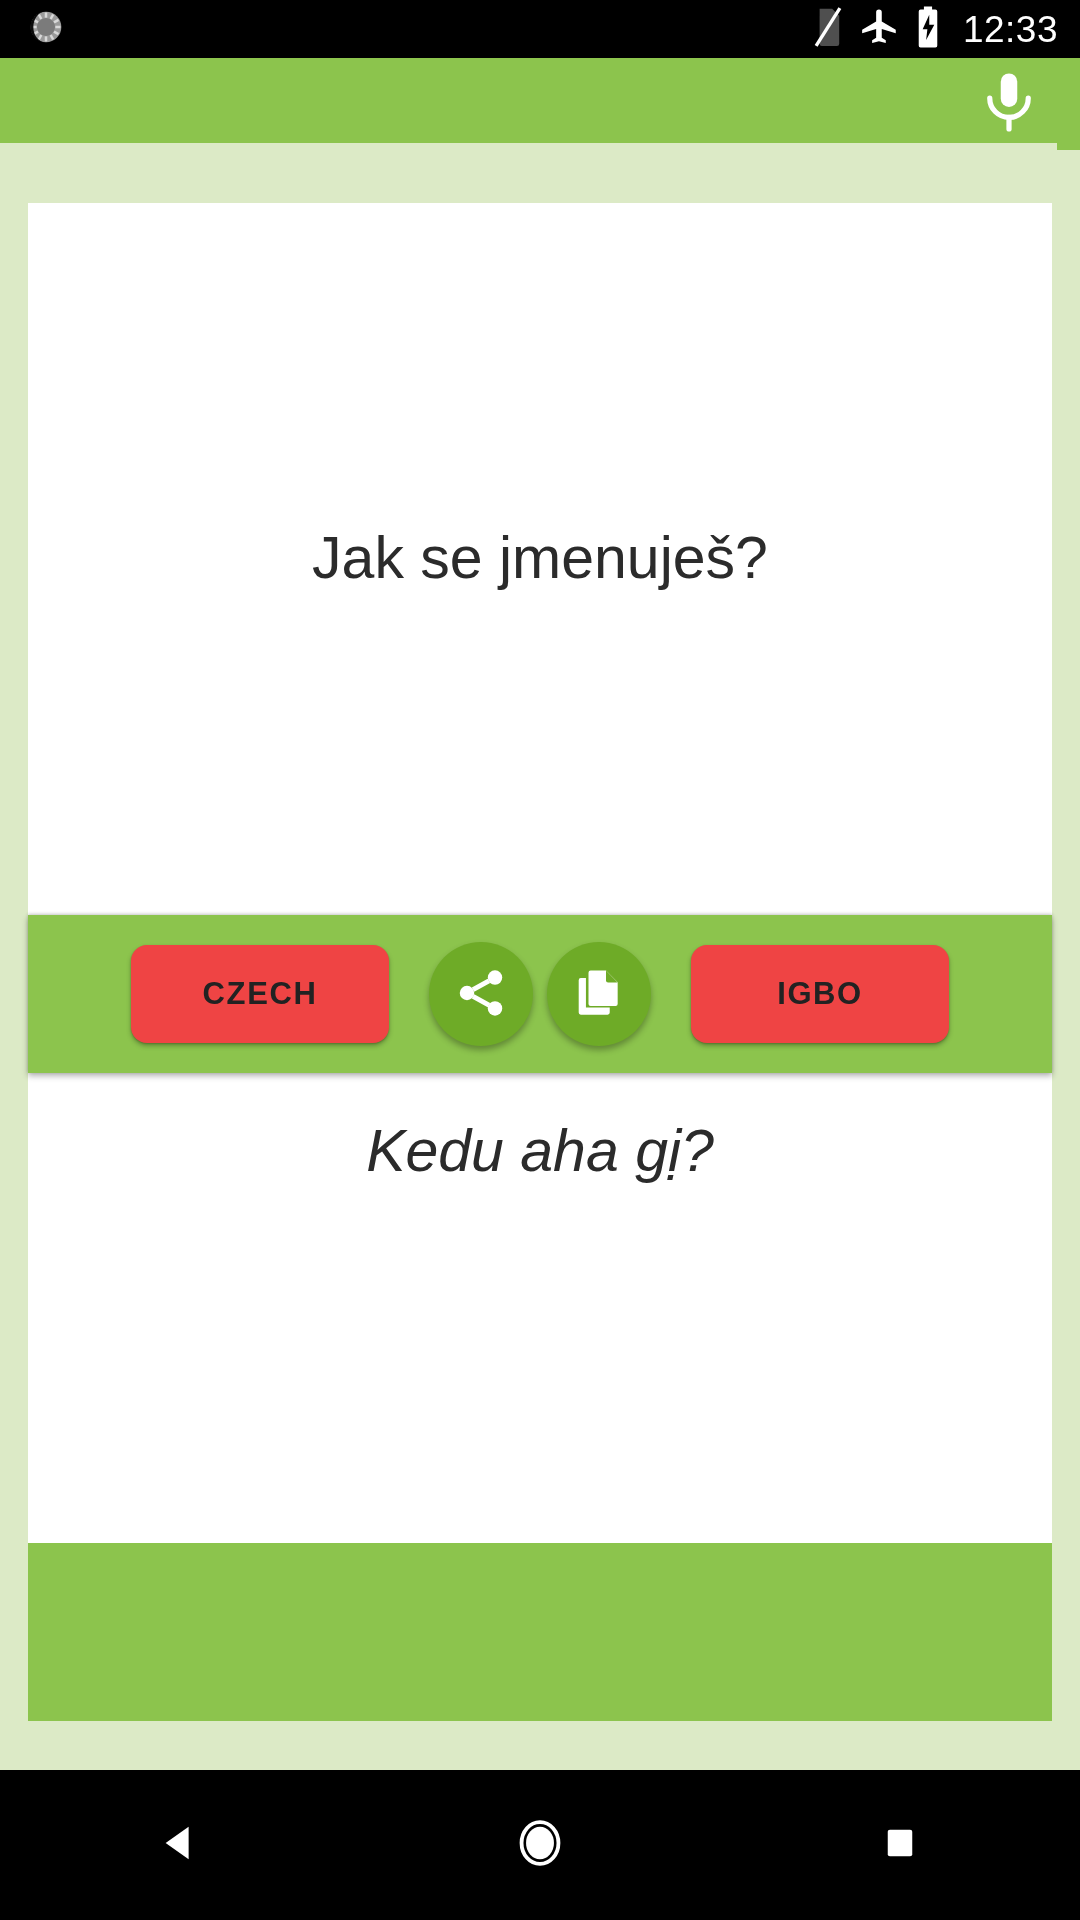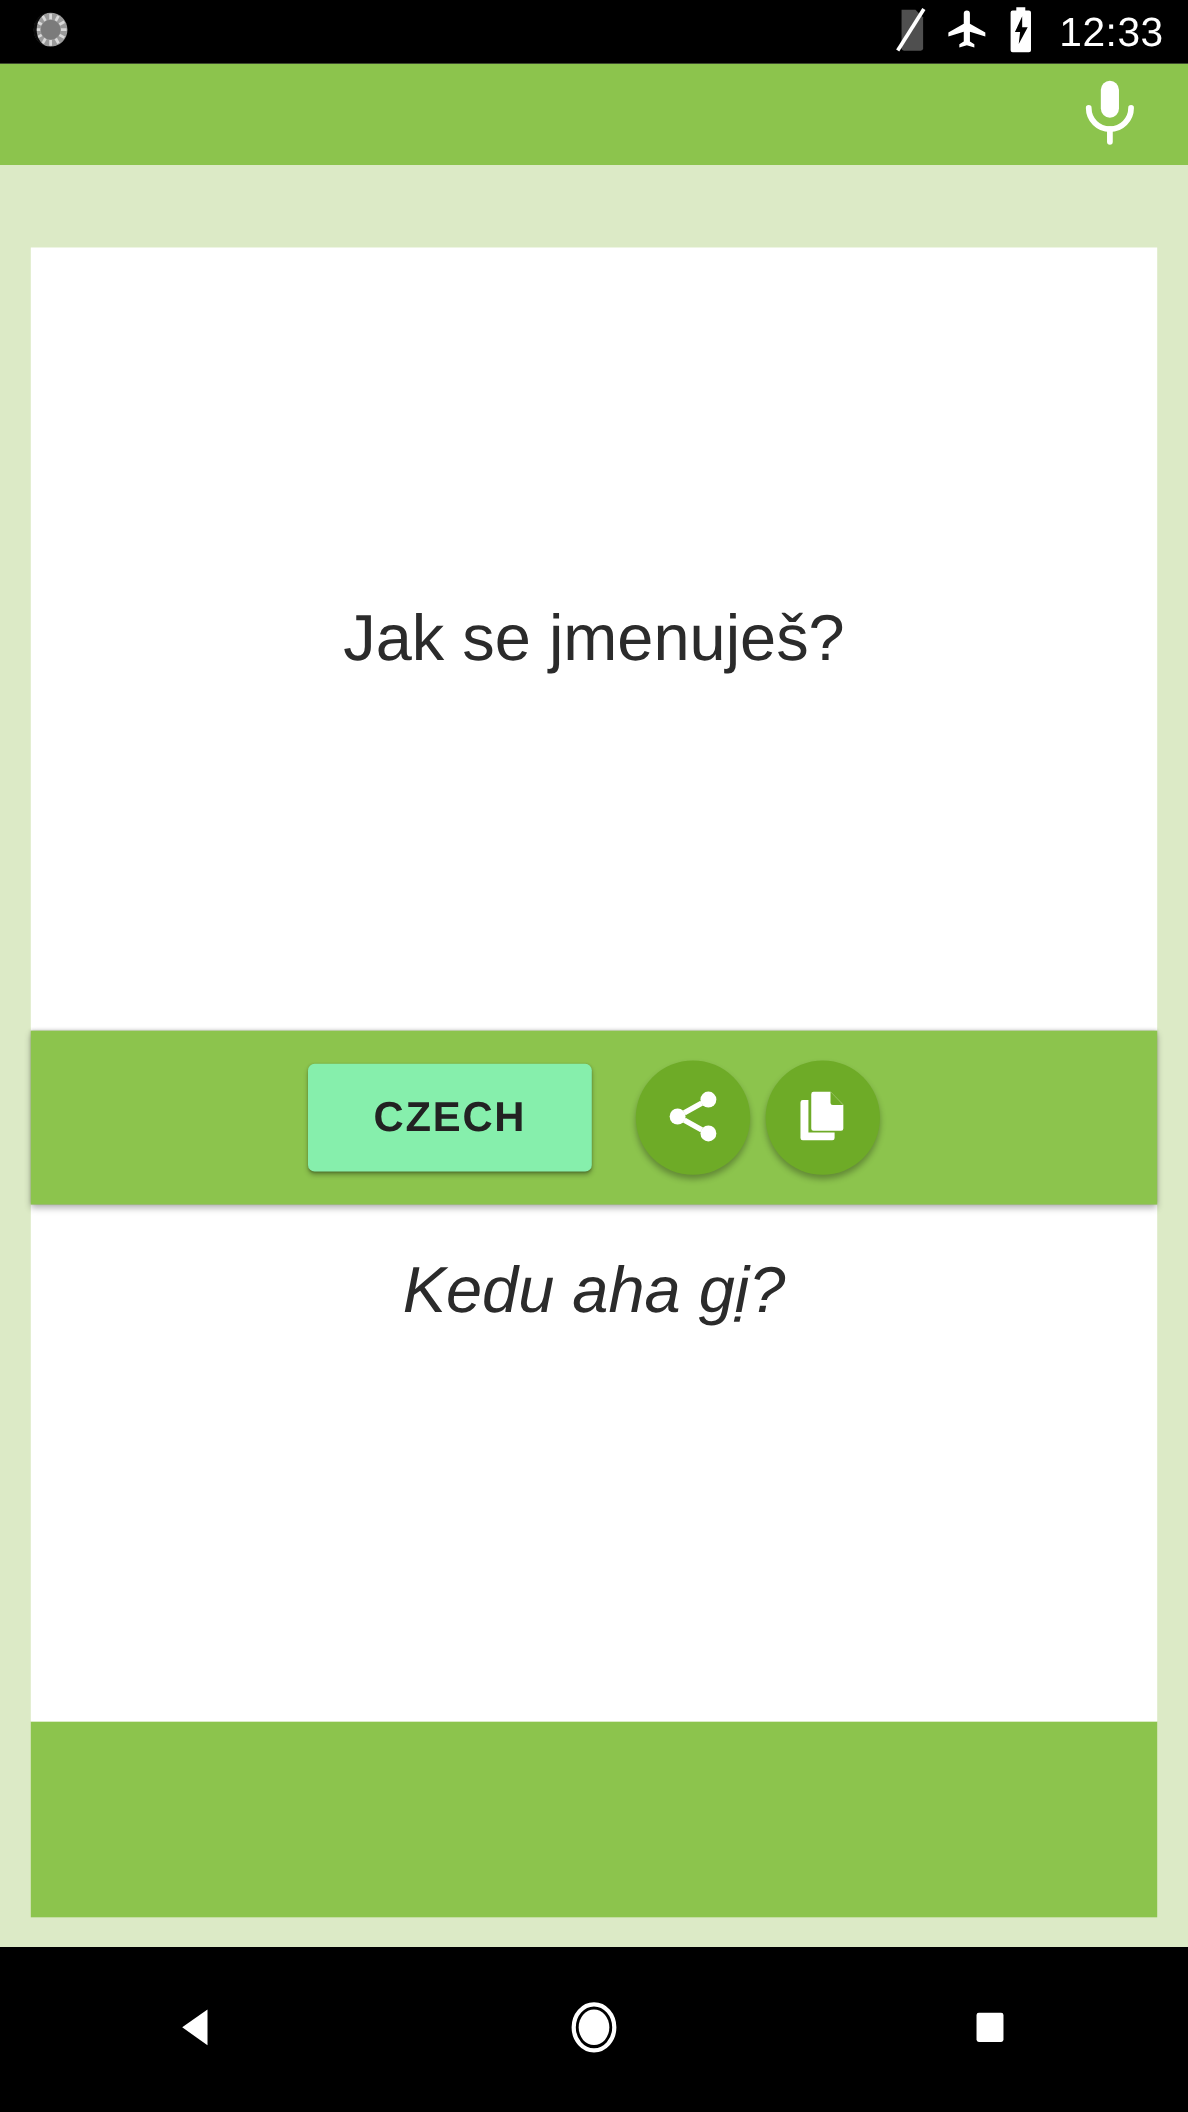--- a/index.html
+++ b/index.html
@@ -62,21 +62,21 @@
   }
   #mic-button {
     width: 78px; height: 78px;
     display: flex; align-items: center; justify-content: center;
     cursor: pointer;
   }
 
   
   #page-body {
     position: absolute;
-    top: 165px; left: 0;
+    top: 143px; left: 0;
     width: 1057px;
     height: 1620px;
     background: #dceac6;
   }
 
   #translator-card {
     position: absolute;
     left: 28px;
     top: 60px;
     width: 1024px;
@@ -112,28 +112,28 @@
     display: flex;
     align-items: center;
     justify-content: center;
     gap: 40px;
     position: relative;
     z-index: 3;
   }
   .lang-button {
     width: 258px;
     height: 98px;
-    background: #86efac;
-    border-radius: 6px;
+    background: #ef4444;
+    border-radius: 16px;
     border: none;
     display: flex;
     align-items: center;
     justify-content: center;
     font-family: "Liberation Sans", sans-serif;
-    font-size: 38px;
+    font-size: 31px;
     font-weight: 700;
     letter-spacing: 1.6px;
     color: #222222;
     box-shadow: 0 3px 5px rgba(0,0,0,0.28), 0 1px 2px rgba(0,0,0,0.20);
     cursor: pointer;
   }
   .round-button {
     width: 104px;
     height: 104px;
     border-radius: 50%;
@@ -289,20 +289,21 @@
             <span>
               <svg width="56" height="56" viewBox="0 0 24 24">
                 <path d="M4.2 5.6 h2.2 v12.6 h10.2 v2.2 a0.9 0.9 0 0 1 -0.9 0.9 H4.2 a0.9 0.9 0 0 1 -0.9 -0.9 V6.5 a0.9 0.9 0 0 1 0.9 -0.9 z" fill="#ffffff"></path>
                 <path d="M8.4 2.4 h6.6 l5 5 v9.3 a0.9 0.9 0 0 1 -0.9 0.9 H8.4 a0.9 0.9 0 0 1 -0.9 -0.9 V3.3 a0.9 0.9 0 0 1 0.9 -0.9 z" fill="#ffffff"></path>
                 <path d="M15 2.4 v4.2 a0.9 0.9 0 0 0 0.9 0.9 h4.1 z" fill="#6eab27"></path>
               </svg>
             </span>
           </button>
         </div>
 
+        <button class="lang-button">IGBO</button>
       </div>
 
       <div id="target-pane">
         <div id="target-text">Kedu aha gị?</div>
       </div>
 
       <div id="bottom-bar"></div>
     </div>
   </div>
 

